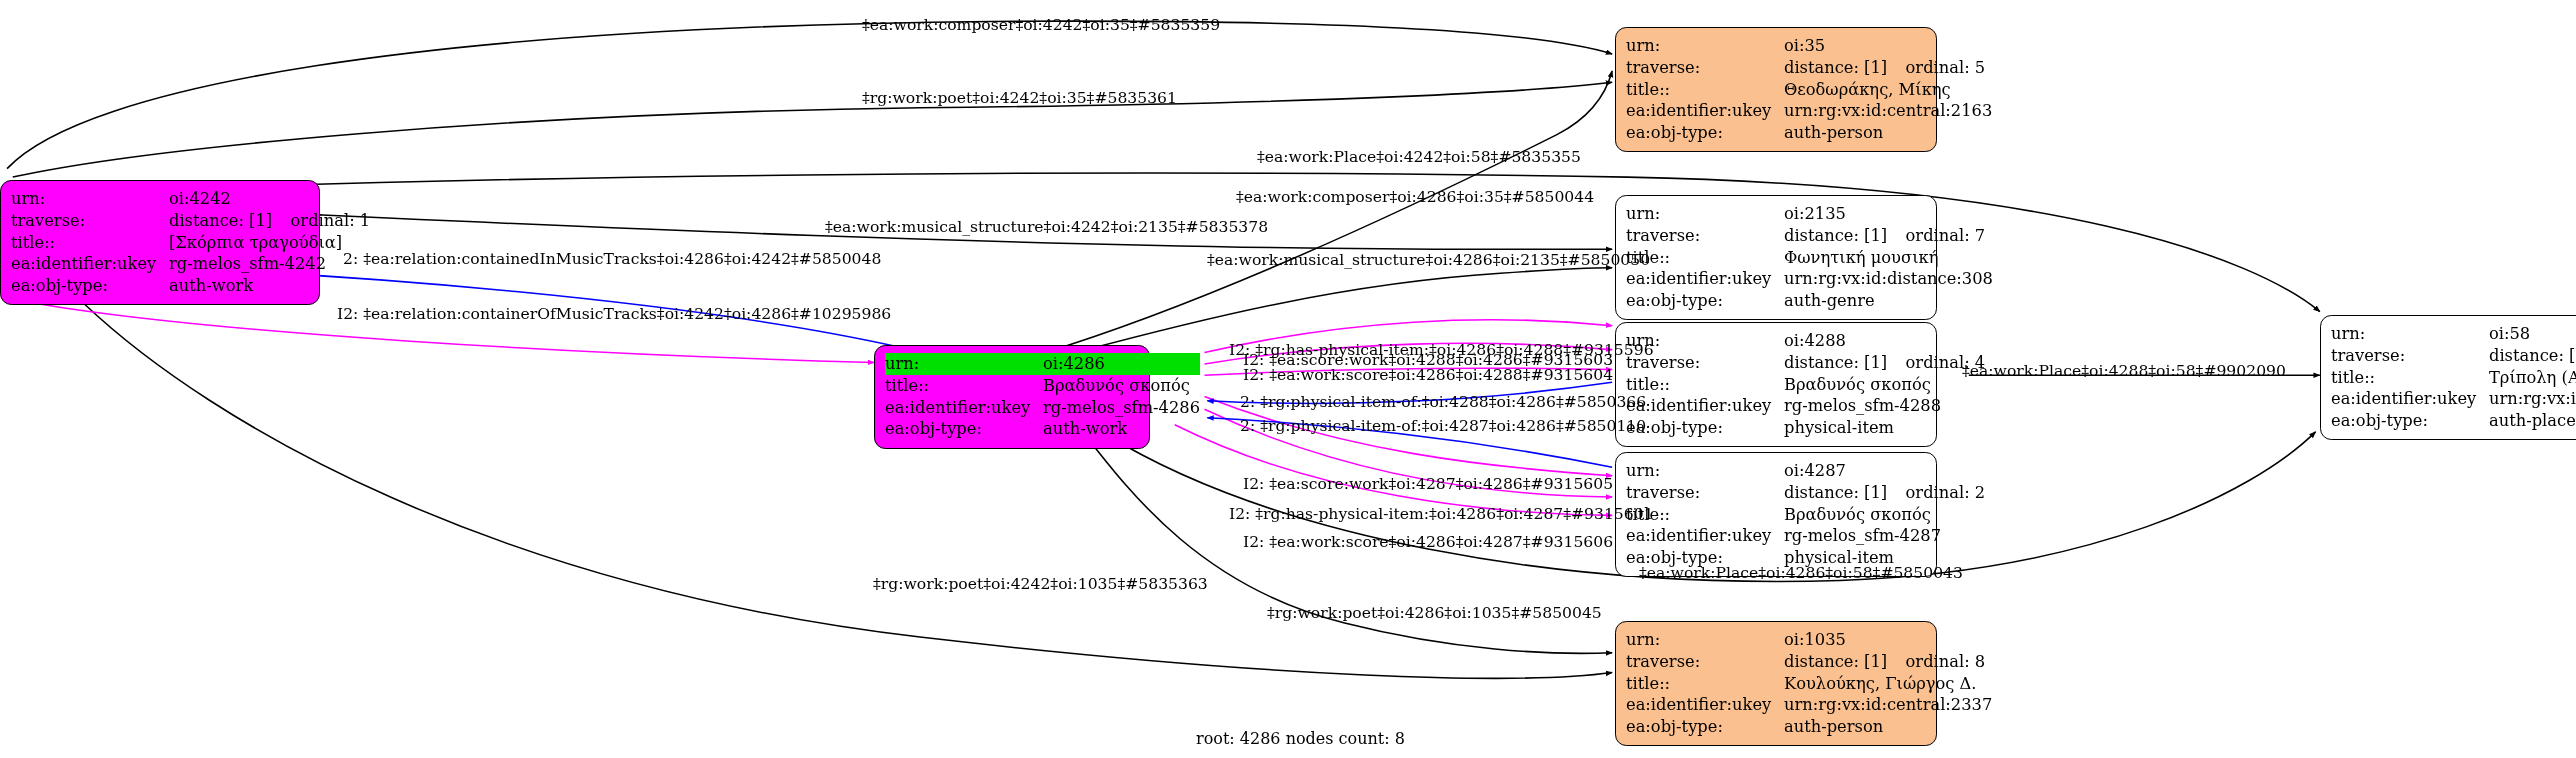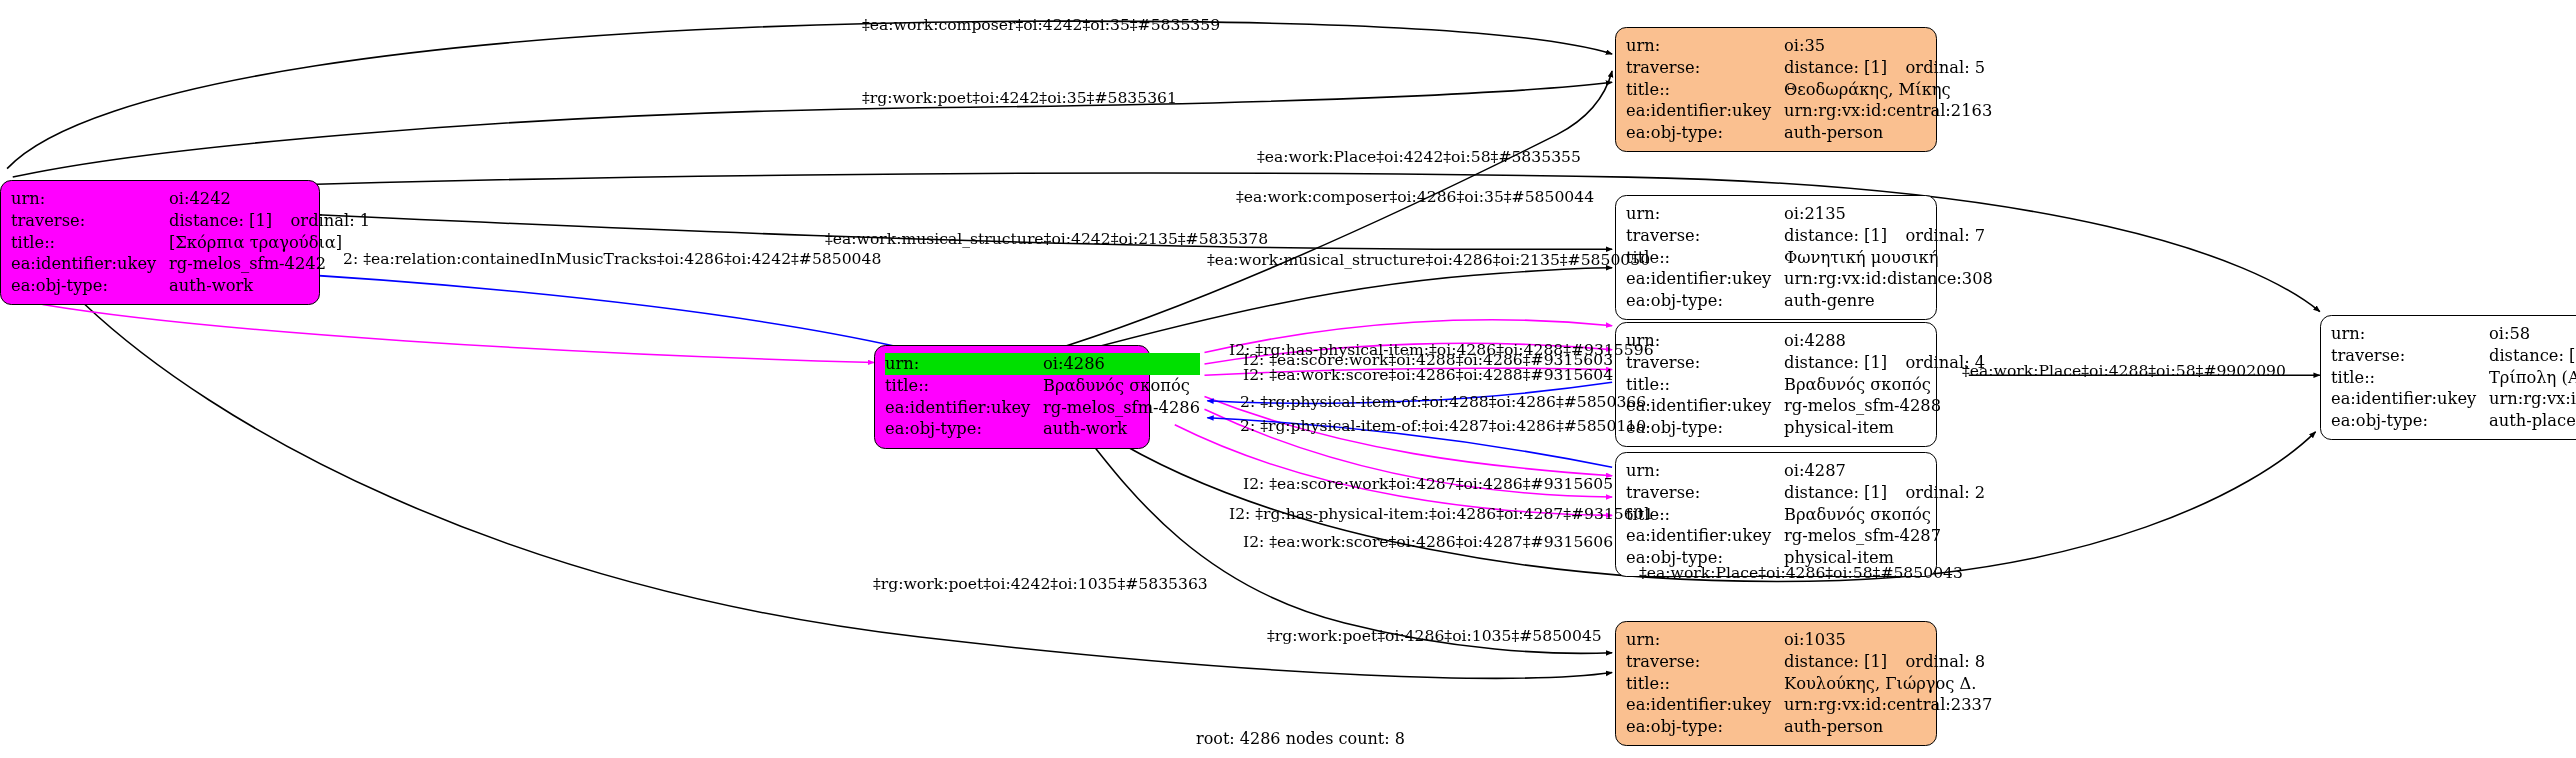--- a/index.html
+++ b/index.html
@@ -331,32 +331,33 @@
         <td class="v">auth-place</td>
       </tr>
     </tbody>
       </table>
   </div>
 
   <div class="elabel" style="left:862px;top:18px;">‡ea:work:composer‡oi:4242‡oi:35‡#5835359</div>
   <div class="elabel" style="left:862px;top:91px;">‡rg:work:poet‡oi:4242‡oi:35‡#5835361</div>
   <div class="elabel" style="left:1257px;top:150px;">‡ea:work:Place‡oi:4242‡oi:58‡#5835355</div>
   <div class="elabel" style="left:1236px;top:190px;">‡ea:work:composer‡oi:4286‡oi:35‡#5850044</div>
-  <div class="elabel" style="left:825px;top:232px;">‡ea:work:musical_structure‡oi:4242‡oi:2135‡#5835378</div>
+  <div class="elabel" style="left:825px;top:220px;">‡ea:work:musical_structure‡oi:4242‡oi:2135‡#5835378</div>
   <div class="elabel" style="left:1207px;top:253px;">‡ea:work:musical_structure‡oi:4286‡oi:2135‡#5850050</div>
   <div class="elabel" style="left:343px;top:252px;">2: ‡ea:relation:containedInMusicTracks‡oi:4286‡oi:4242‡#5850048</div>
+  <div class="elabel" style="left:337px;top:307px;">I2: ‡ea:relation:containerOfMusicTracks‡oi:4242‡oi:4286‡#10295986</div>
   <div class="elabel" style="left:1243px;top:306px;margin-top:47px;">I2: ‡ea:score:work‡oi:4288‡oi:4286‡#9315603</div>
   <div class="elabel" style="left:1229px;top:343px;">I2: ‡rg:has-physical-item:‡oi:4286‡oi:4288‡#9315596</div>
   <div class="elabel" style="left:1243px;top:368px;">I2: ‡ea:work:score‡oi:4286‡oi:4288‡#9315604</div>
   <div class="elabel" style="left:1240px;top:395px;">2: ‡rg:physical-item-of:‡oi:4288‡oi:4286‡#5850366</div>
   <div class="elabel" style="left:1240px;top:419px;">2: ‡rg:physical-item-of:‡oi:4287‡oi:4286‡#5850110</div>
   <div class="elabel" style="left:1243px;top:477px;">I2: ‡ea:score:work‡oi:4287‡oi:4286‡#9315605</div>
   <div class="elabel" style="left:1229px;top:507px;">I2: ‡rg:has-physical-item:‡oi:4286‡oi:4287‡#9315601</div>
   <div class="elabel" style="left:1243px;top:535px;">I2: ‡ea:work:score‡oi:4286‡oi:4287‡#9315606</div>
   <div class="elabel" style="left:1962px;top:364px;">‡ea:work:Place‡oi:4288‡oi:58‡#9902090</div>
   <div class="elabel" style="left:873px;top:577px;">‡rg:work:poet‡oi:4242‡oi:1035‡#5835363</div>
-  <div class="elabel" style="left:1267px;top:606px;margin-top:23px;">‡rg:work:poet‡oi:4286‡oi:1035‡#5850045</div>
+  <div class="elabel" style="left:1267px;top:606px;">‡rg:work:poet‡oi:4286‡oi:1035‡#5850045</div>
   <div class="elabel" style="left:1639px;top:566px;">‡ea:work:Place‡oi:4286‡oi:58‡#5850043</div>
 
   <div class="footer" style="left:1196px;top:729px;">root: 4286 nodes count: 8</div>
 
 </div>
 
 
 </body></html>

